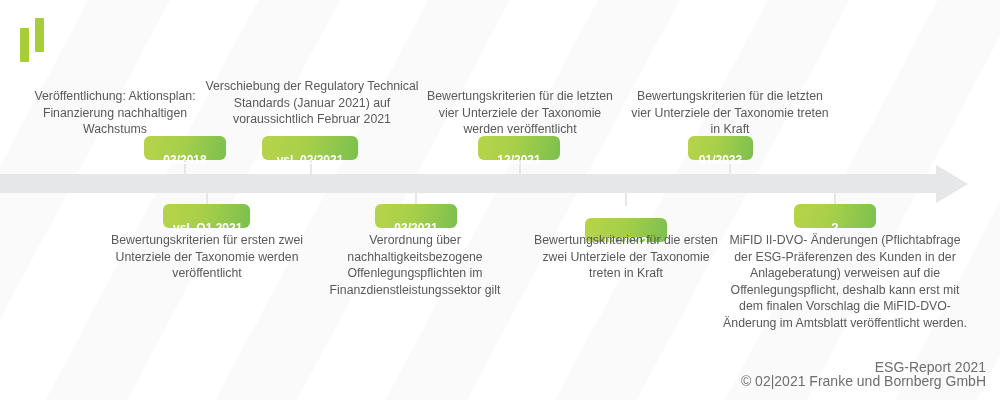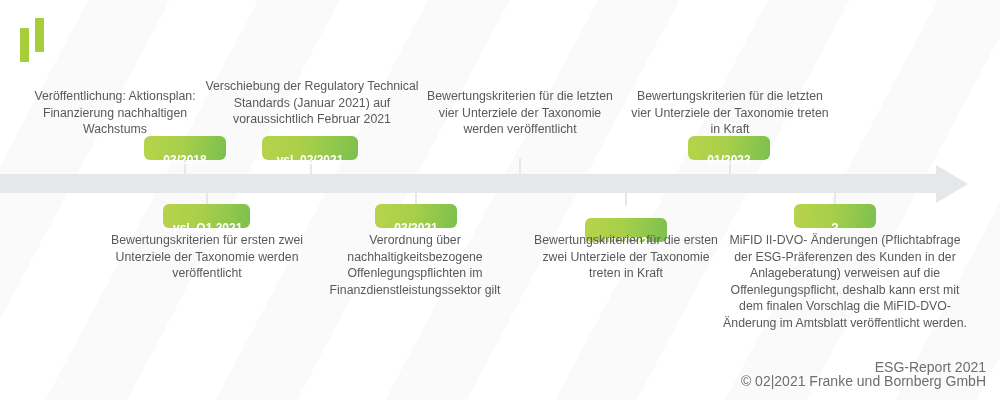--- a/index.html
+++ b/index.html
@@ -110,23 +110,24 @@
   <div class="stem" style="left:625px;top:192px;height:14px;"></div>
   <div class="stem" style="left:834px;top:192px;height:14px;"></div>
 
   <div class="note" style="left:10px;top:88px;width:210px;">Veröffentlichung: Aktionsplan: Finanzierung nachhaltigen Wachstums</div>
   <div class="pill" style="left:144px;top:136px;width:82px;">03/2018</div>
 
   <div class="note" style="left:205px;top:78px;width:214px;">Verschiebung der Regulatory Technical Standards (Januar 2021) auf voraussichtlich Februar 2021</div>
   <div class="pill" style="left:262px;top:136px;width:96px;border-radius:6px;">vsl. 02/2021</div>
 
   <div class="note" style="left:418px;top:88px;width:204px;">Bewertungskriterien für die letzten vier Unterziele der Taxonomie werden veröffentlicht</div>
+  <div class="pill" style="left:478px;top:136px;width:82px;">12/2021</div>
 
   <div class="note" style="left:630px;top:88px;width:200px;">Bewertungskriterien für die letzten vier Unterziele der Taxonomie treten in Kraft</div>
-  <div class="pill" style="left:688px;top:136px;width:82px;">01/2023</div>
+  <div class="pill" style="left:688px;top:136px;width:65px;">01/2023</div>
 
   <div class="pill" style="left:163px;top:204px;width:87px;">vsl. Q1 2021</div>
   <div class="note" style="left:110px;top:232px;width:194px;">Bewertungskriterien für ersten zwei Unterziele der Taxonomie werden veröffentlicht</div>
 
   <div class="pill" style="left:375px;top:204px;width:82px;">03/2021</div>
   <div class="note" style="left:312px;top:232px;width:206px;">Verordnung über nachhaltigkeitsbezogene Offenlegungspflichten im Finanzdienstleistungssektor gilt</div>
 
   <div class="pill" style="left:585px;top:204px;width:82px;margin-top:14px;">01/2022</div>
   <div class="note" style="left:528px;top:232px;width:196px;">Bewertungskriterien für die ersten zwei Unterziele der Taxonomie treten in Kraft</div>
 

